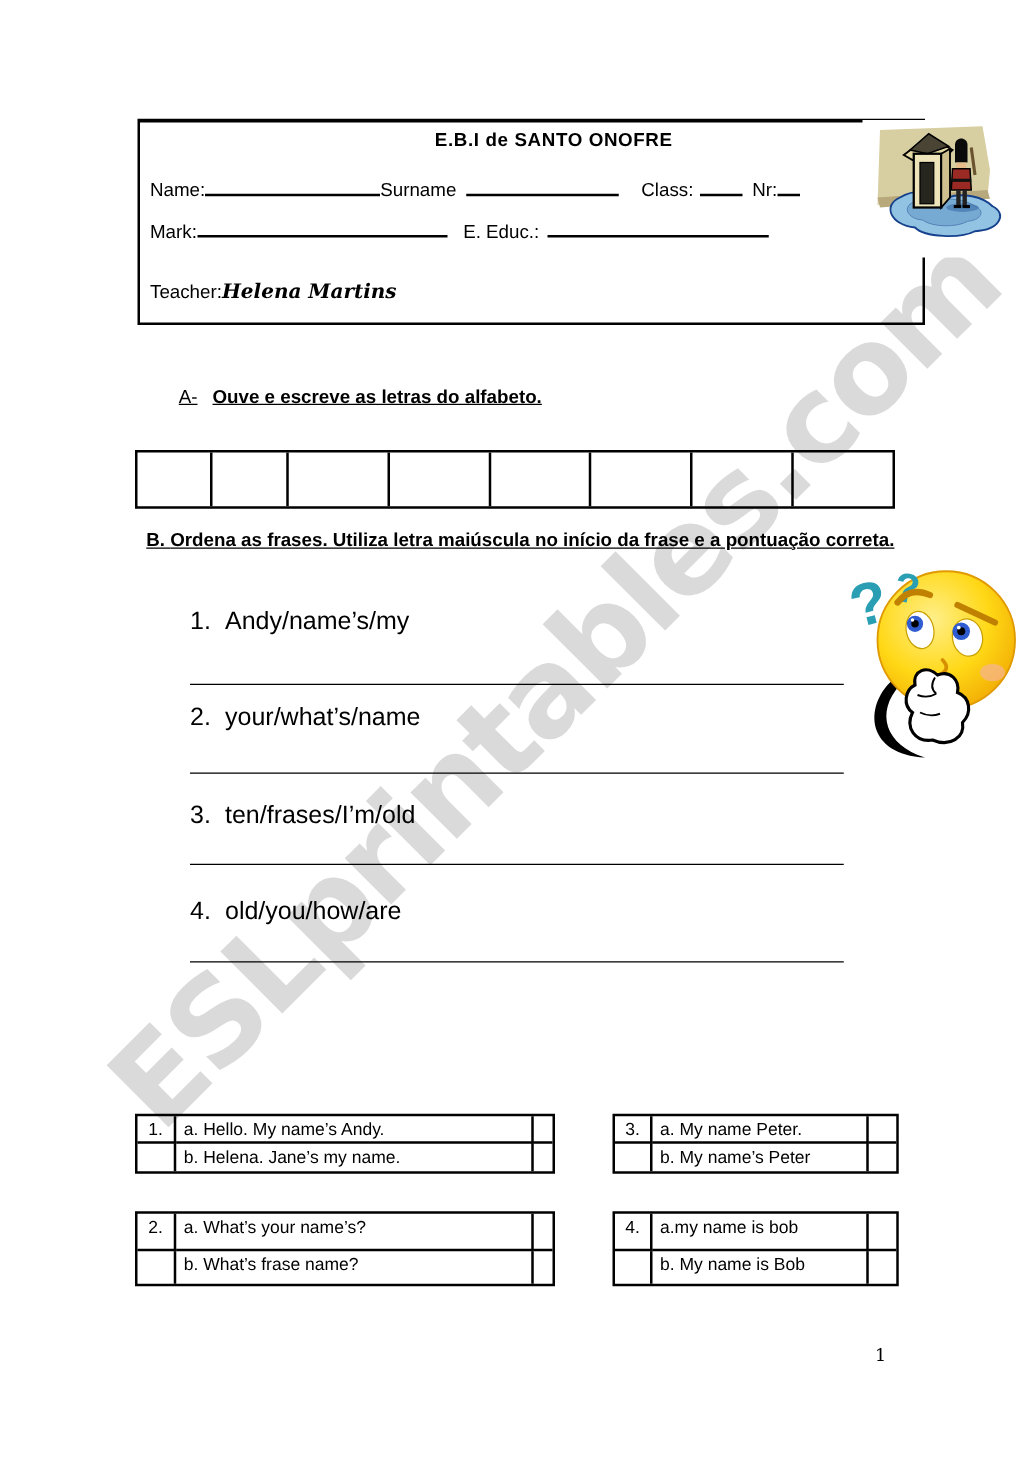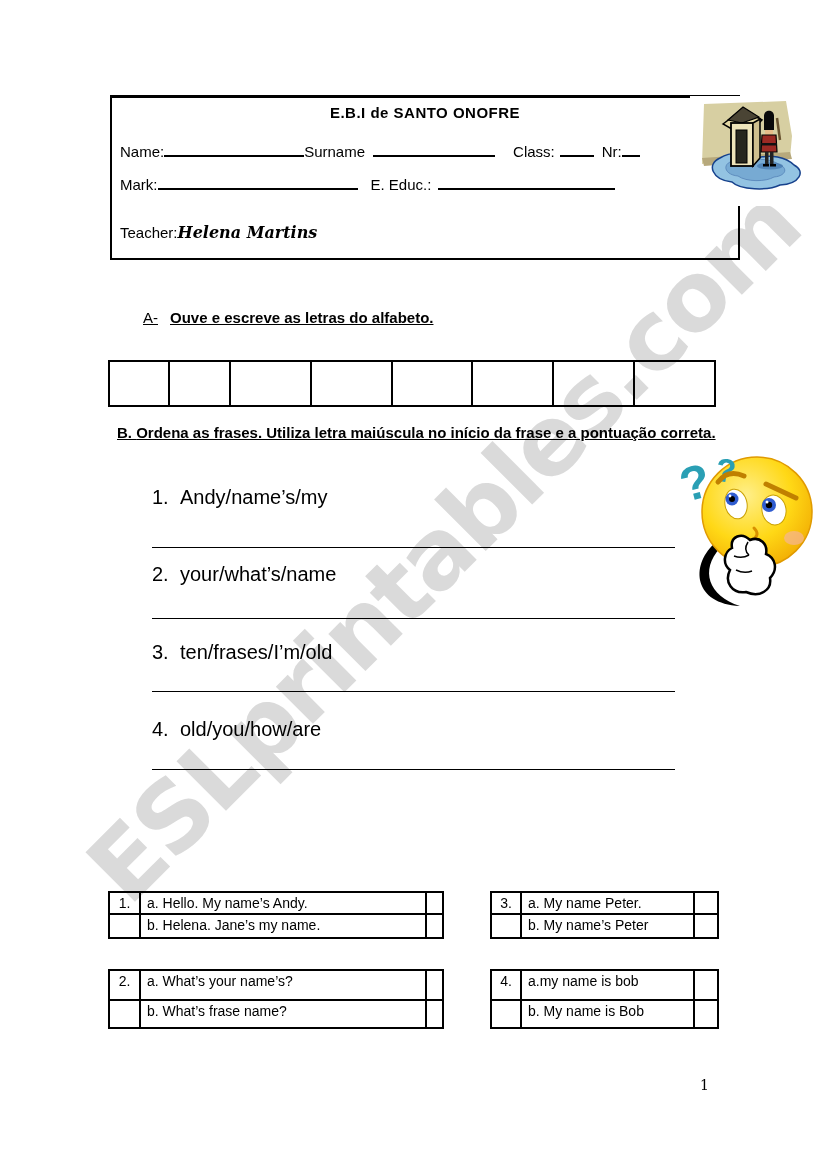--- a/index.html
+++ b/index.html
@@ -15,21 +15,21 @@
     font-family:"DejaVu Sans",sans-serif;font-weight:bold;font-size:96px;
     letter-spacing:-3px;color:#b9b9b9;opacity:.52;
     transform:rotate(-45deg);z-index:1;pointer-events:none;
   }
   
   .header-box{
     position:absolute;left:110px;top:95px;width:626px;height:160px;
     border:2px solid #000;border-top:3px solid #000;background:transparent;z-index:2;
   }
   .school-title{position:absolute;top:6px;left:0;width:100%;text-align:center;
-    font-weight:bold;font-size:15px;letter-spacing:.5px;}
+    font-weight:bold;font-size:15px;letter-spacing:.5px;padding-left:18px;}
   .hrow{position:absolute;left:8px;font-size:15px;white-space:nowrap;}
   .row-name{top:44px;}
   .row-mark{top:77px;}
   .row-teacher{top:125px;}
   .ul{display:inline-block;border-bottom:2px solid #000;height:13px;}
   .teacher-name{font-family:"DejaVu Serif","Liberation Serif",serif;
     font-style:italic;font-weight:bold;font-size:16px;margin-left:0;}
   .guard-clip{position:absolute;left:690px;top:96px;width:126px;height:110px;
     background:#fff;z-index:3;}
   

